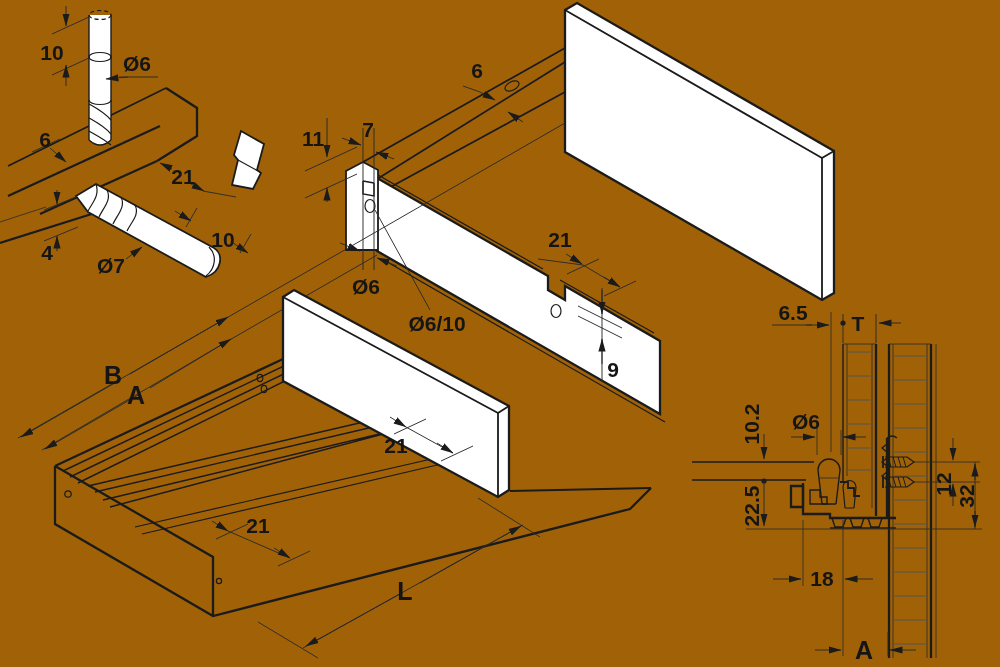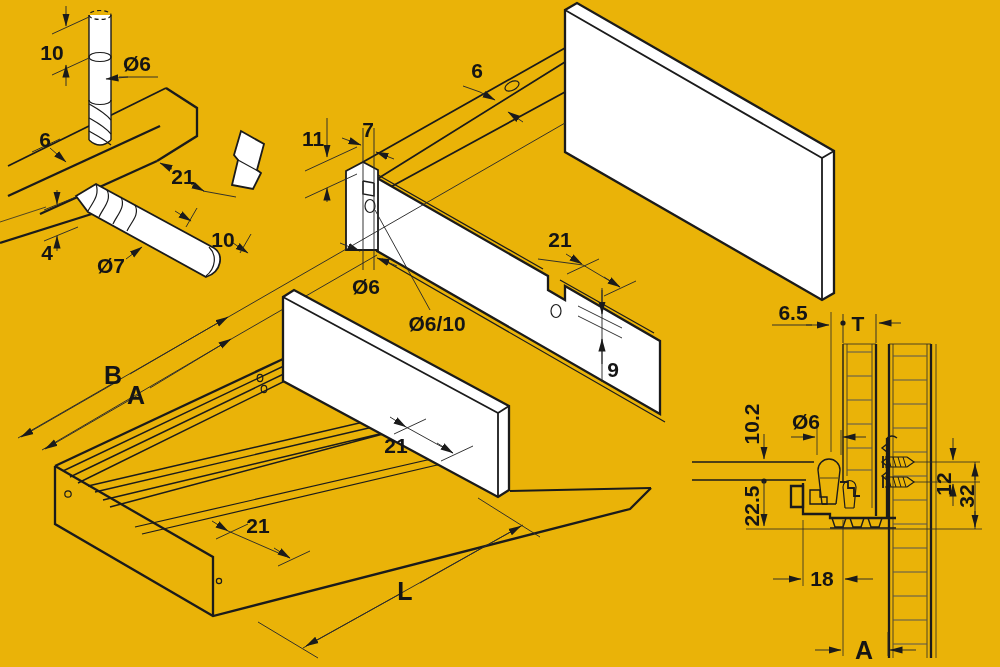--- a/index.html
+++ b/index.html
@@ -1,16 +1,16 @@
 <!DOCTYPE html>
 <html><head>
 <meta charset="utf-8">
 <style>
   html,body{margin:0;padding:0;background:#fff;}
-  .stage{width:1000px;height:667px;position:relative;background:#eab308;overflow:hidden;}
+  .stage{width:1000px;height:667px;position:relative;background:#a16207;overflow:hidden;}
   svg{display:block;}
   text{font:bold 21px "Liberation Sans", sans-serif;fill:#151515;}
   .big{font-size:25px;}
   .ln{stroke:#1b1b1b;fill:none;}
   .w24{stroke-width:2.3;}
   .w18{stroke-width:1.8;}
   .w14{stroke-width:1.4;}
   .w12{stroke-width:1.2;}
   .dim{stroke:#2a2a2a;stroke-width:.95;fill:none;}
   .thin{stroke:#2a2a2a;stroke-width:.8;fill:none;}

